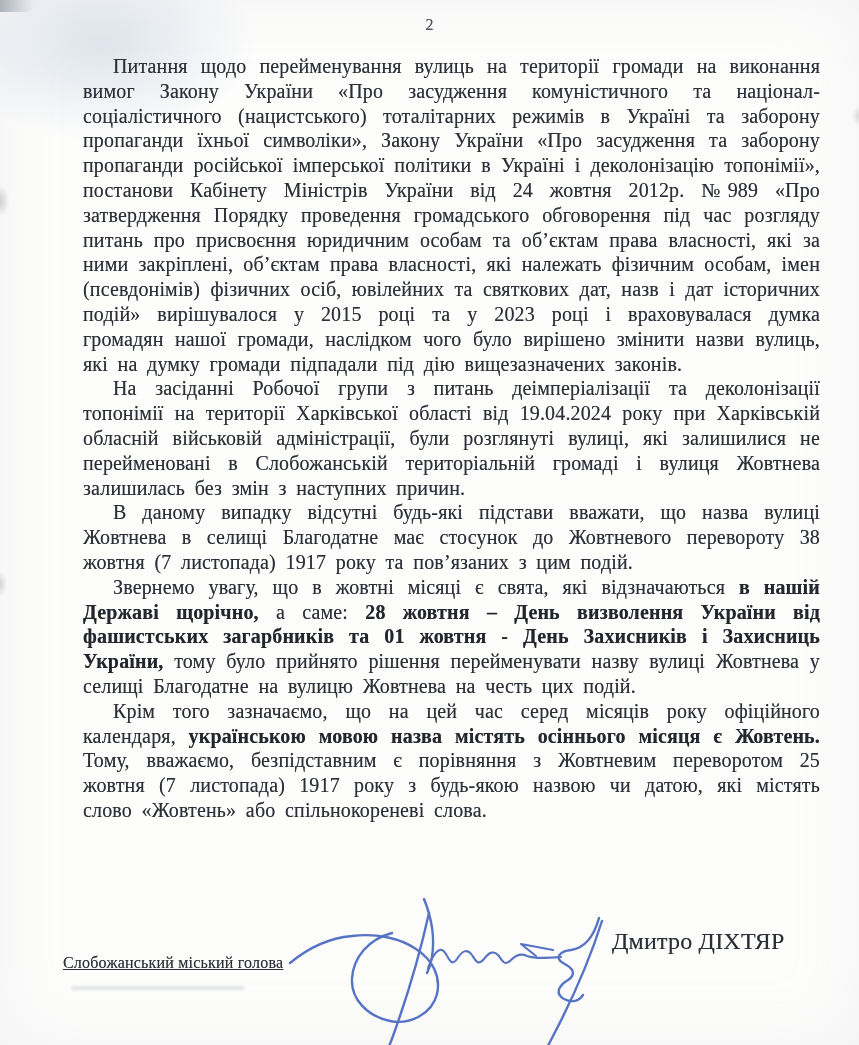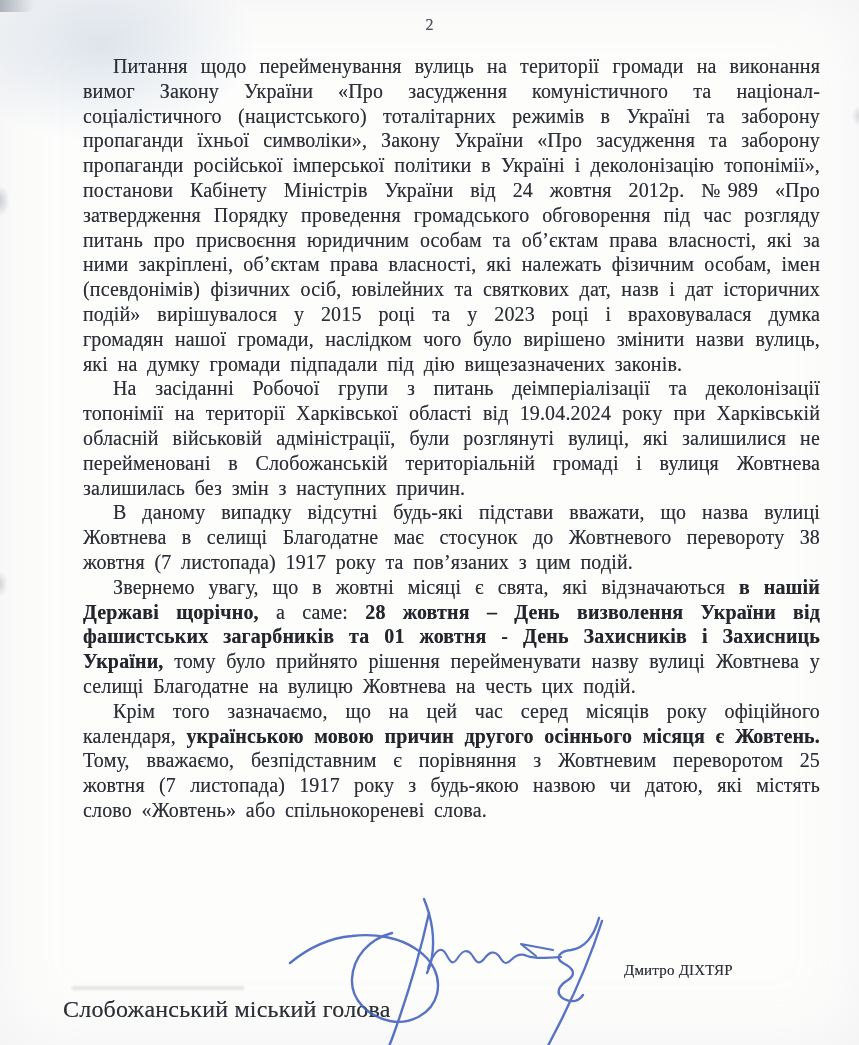--- a/index.html
+++ b/index.html
@@ -62,32 +62,32 @@
     text-align: justify;
     letter-spacing: 0.15px;
     word-spacing: 4.5px;
     text-shadow: 0 0 0.55px rgba(44,47,55,0.55);
     margin-left: 20px;
   }
   .content p { margin: 0; text-indent: 30px; }
   .content .b { font-weight: bold; color: #24262d; }
   .sig-title {
     position: absolute;
-    left: 63px; top: 996px;
+    left: 63px; top: 954px;
+    font-size: 16px;
+    letter-spacing: 0.2px;
+    text-shadow: 0 0 0.55px rgba(44,47,55,0.55);
+    text-decoration: underline;
+  }
+  .sig-name {
+    position: absolute;
+    left: 612px; top: 928px;
     font-size: 24px;
     letter-spacing: 0.2px;
     text-shadow: 0 0 0.55px rgba(44,47,55,0.55);
-  }
-  .sig-name {
-    position: absolute;
-    left: 612px; top: 962px;
-    font-size: 15px;
-    letter-spacing: 0.2px;
-    text-shadow: 0 0 0.55px rgba(44,47,55,0.55);
-    margin-left: 12px;
   }
   .ink {
     position: absolute;
     left: 0; top: 0;
     width: 859px; height: 1045px;
     pointer-events: none;
   }
 </style>
 </head>
 <body>
@@ -101,21 +101,21 @@
   <div class="smudge smudge-right1"></div>
   <div class="smudge smudge-underline"></div>
 
   <div class="pageno">2</div>
 
   <div class="content">
     <p><span>Питання щодо перейменування вулиць на території громади на виконання вимог Закону України «Про засудження комуністичного та націонал-соціалістичного (нацистського) тоталітарних режимів в Україні та заборону пропаганди їхньої символіки», Закону України «Про засудження та заборону пропаганди російської імперської політики в Україні і деколонізацію топонімії», постанови Кабінету Міністрів України від 24 жовтня 2012р. №989 «Про затвердження Порядку проведення громадського обговорення під час розгляду питань про присвоєння юридичним особам та об’єктам права власності, які за ними закріплені, об’єктам права власності, які належать фізичним особам, імен (псевдонімів) фізичних осіб, ювілейних та святкових дат, назв і дат історичних подій» вирішувалося у 2015 році та у 2023 році і враховувалася думка громадян нашої громади, наслідком чого було вирішено змінити назви вулиць, які на думку громади підпадали під дію вищезазначених законів.</span></p>
     <p><span>На засіданні Робочої групи з питань деімперіалізації та деколонізації топонімії на території Харківської області від 19.04.2024 року при Харківській обласній військовій адміністрації, були розглянуті вулиці, які залишилися не перейменовані в Слобожанській територіальній громаді і вулиця Жовтнева залишилась без змін з наступних причин.</span></p>
     <p><span>В даному випадку відсутні будь-які підстави вважати, що назва вулиці Жовтнева в селищі Благодатне має стосунок до Жовтневого перевороту 38 жовтня (7 листопада) 1917 року та пов’язаних з цим подій.</span></p>
     <p><span>Звернемо увагу, що в жовтні місяці є свята, які відзначаються </span><span class="b">в нашій Державі щорічно,</span><span> а саме: </span><span class="b">28 жовтня – День визволення України від фашистських загарбників та 01 жовтня - День Захисників і Захисниць України,</span><span> тому було прийнято рішення перейменувати назву вулиці Жовтнева у селищі Благодатне на вулицю Жовтнева на честь цих подій.</span></p>
-    <p><span>Крім того зазначаємо, що на цей час серед місяців року офіційного календаря, </span><span class="b">українською мовою причин другого осіннього місяця є Жовтень.</span><span> Тому, вважаємо, безпідставним є порівняння з Жовтневим переворотом 25 жовтня (7 листопада) 1917 року з будь-якою назвою чи датою, які містять слово «Жовтень» або спільнокореневі слова.</span></p>
+    <p><span>Крім того зазначаємо, що на цей час серед місяців року офіційного календаря, </span><span class="b">українською мовою назва містять осіннього місяця є Жовтень.</span><span> Тому, вважаємо, безпідставним є порівняння з Жовтневим переворотом 25 жовтня (7 листопада) 1917 року з будь-якою назвою чи датою, які містять слово «Жовтень» або спільнокореневі слова.</span></p>
   </div>
 
   <div class="sig-title">Слобожанський міський голова</div>
   <div class="sig-name">Дмитро ДІХТЯР</div>
 
   <svg class="ink" viewBox="0 0 859 1045" aria-hidden="true">
     <g fill="none" stroke-width="2.4" stroke-linecap="round" stroke-linejoin="round" opacity="0.88" stroke="#4060bd">
 
       <path d="M 290 963
         C 308 948, 330 938, 352 936

